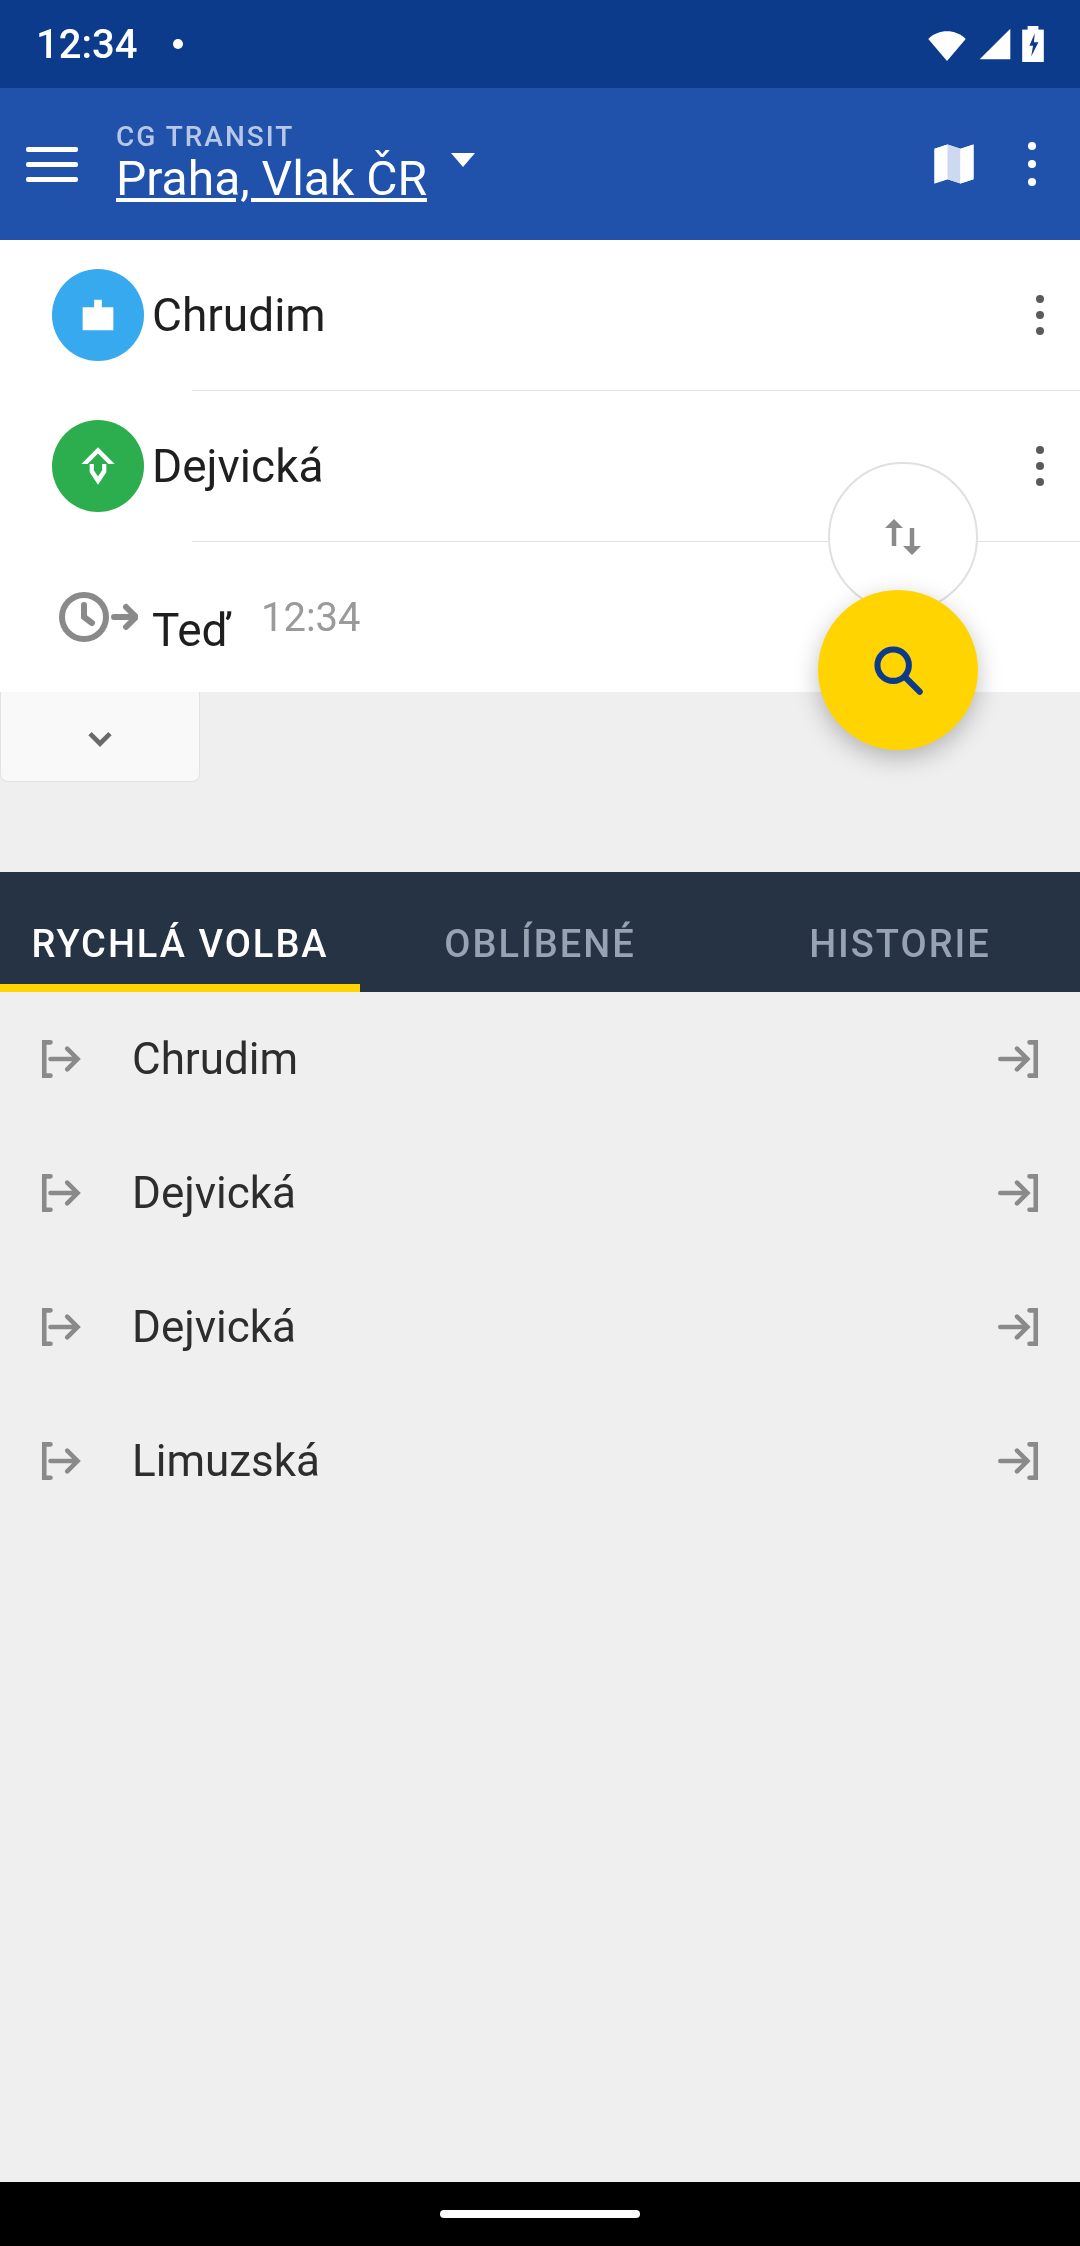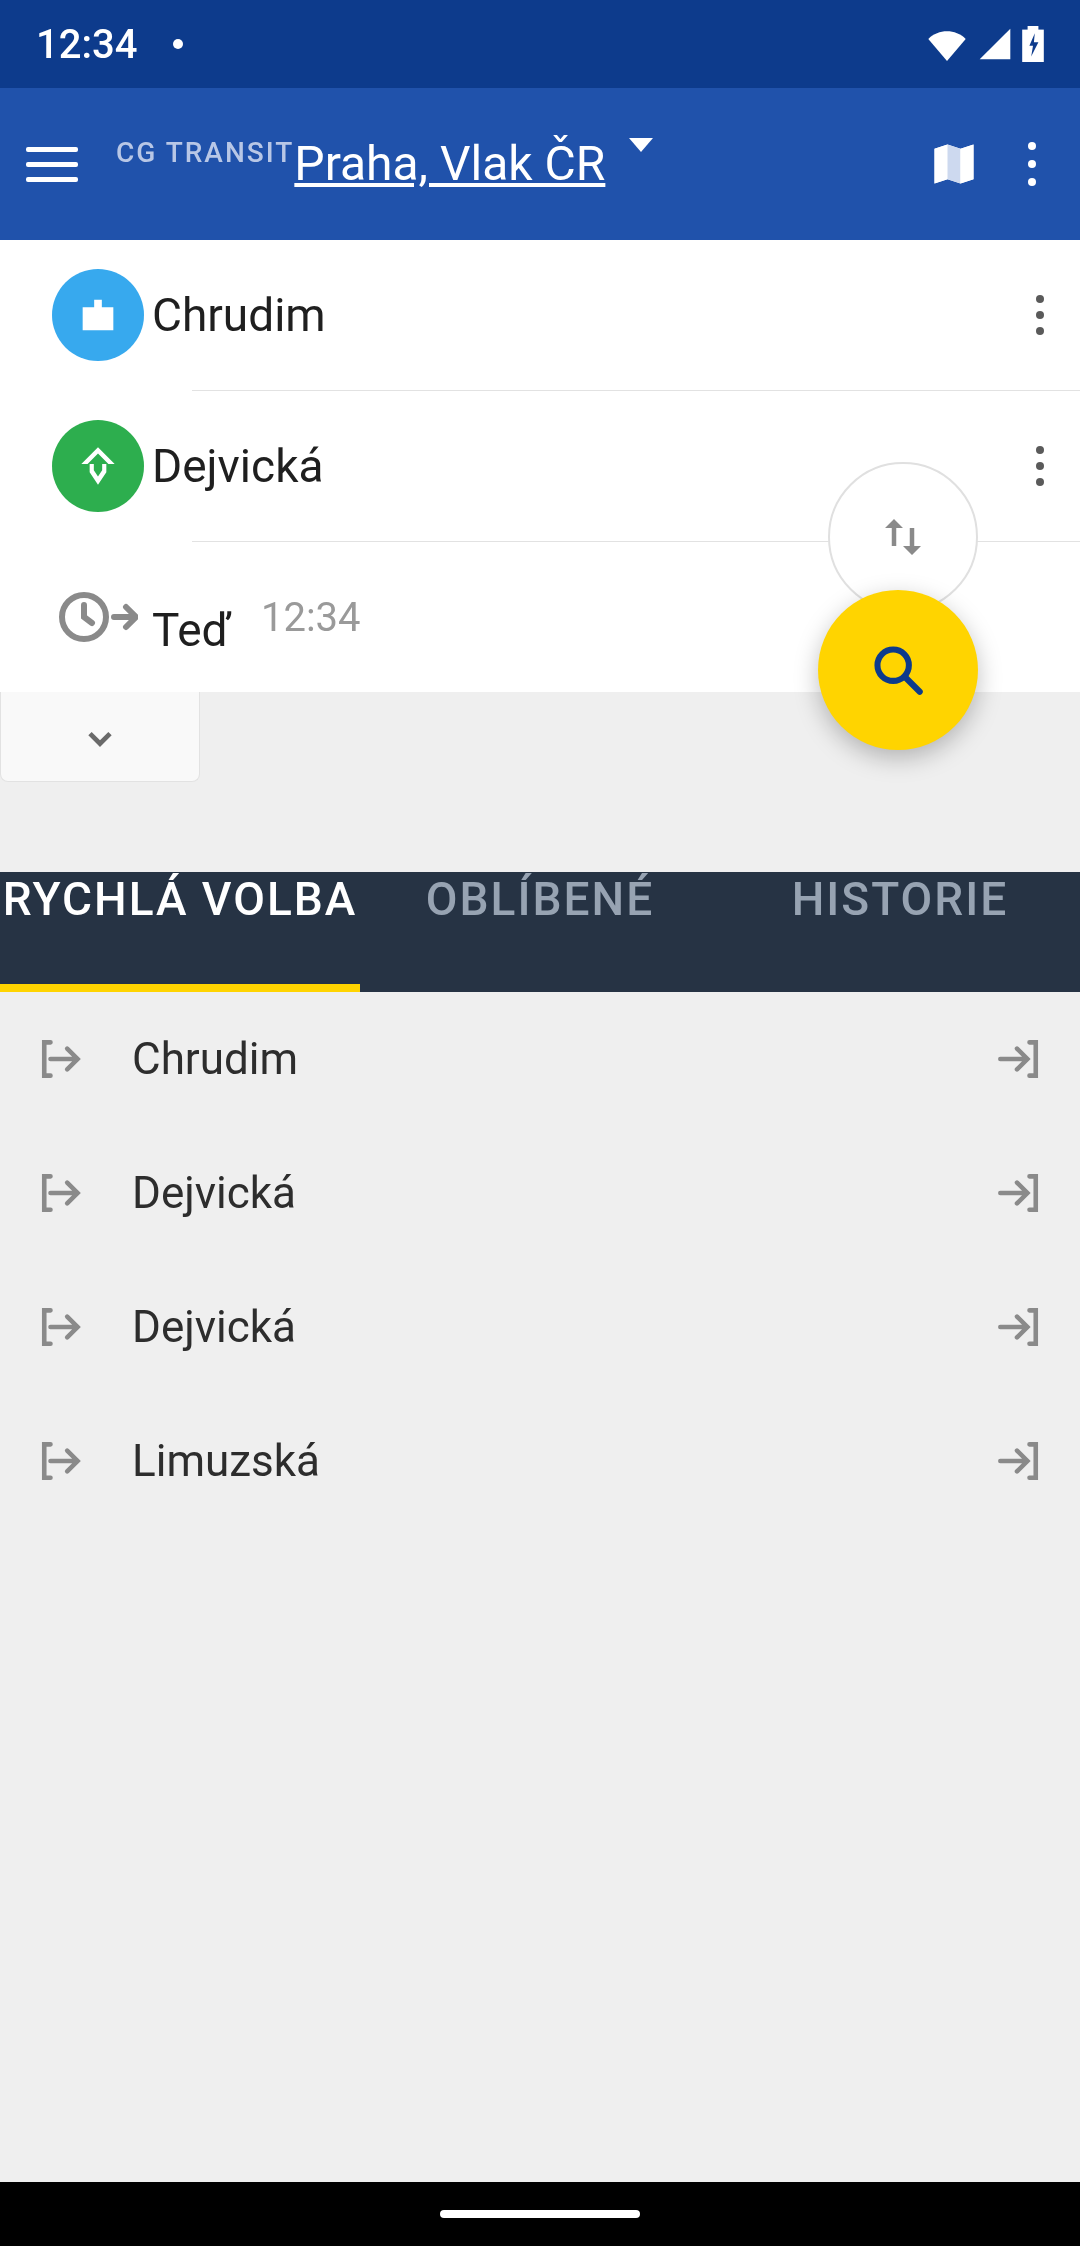--- a/index.html
+++ b/index.html
@@ -18,21 +18,21 @@
   .status-dot { width: 10px; height: 10px; background: #fff; border-radius: 50%; margin-left: 12px; }
   .status-right { margin-left: auto; display: flex; align-items: center; gap: 10px; }
   .status-right svg { display: block; }
 
   .app-bar {
     height: 152px; background: #2052ab; color: #fff;
     display: flex; align-items: center; padding: 0 24px; gap: 36px;
   }
   .hamburger { width: 56px; display:flex; flex-direction:column; gap:10px; padding:0 2px; cursor:pointer; }
   .hamburger span { height: 5px; background:#fff; border-radius:2px; }
-  .title-block { flex:1; display:flex; flex-direction:row; line-height:1.1; }
+  .title-block { flex:1; display:flex; flex-direction:column; line-height:1.1; }
   .title-sub { font-size: 28px; color: #b8c7e6; letter-spacing: 2px; font-weight:500; }
   .title-main-row { display:flex; gap:24px;text-decoration:underline; }
   .title-main { font-size: 48px; font-weight: 400; color:#fff; }
   .dropdown-caret { width:0; height:0; border-left:12px solid transparent; border-right:12px solid transparent; border-top:14px solid #fff; }
   .appbar-icons { display:flex; align-items:center; gap:48px; padding-right:20px; }
 
   .search-card {
     background:#fff; position:relative;
   }
   .sc-row {
@@ -65,23 +65,23 @@
     position:absolute; top:0; left:0; width:200px; height:90px;
     background:#f9f9f9; border:1px solid #e2e2e2; border-top:none;
     border-radius:0 0 8px 8px; display:flex; align-items:center; justify-content:center;
     cursor:pointer;
   }
 
   .tab-bar {
     height:120px; background:#263344; display:flex;
   }
   .tab {
-    flex:1; display:flex; align-items:flex-start; justify-content:center;
-    font-size:46px; font-weight:500; letter-spacing:2px; color:#97a3b2;
-    cursor:pointer; position:relative;
+    flex:1; display:flex; align-items:center; justify-content:center;
+    font-size:38px; font-weight:500; letter-spacing:2px; color:#97a3b2;
+    cursor:pointer; position:relative;margin-top:24px;
   }
   .tab.active { color:#fff; }
   .tab.active::after {
     content:""; position:absolute; bottom:0; left:0; right:0; height:8px;
     background:#ffd400;
   }
 
   .quick-list { background:#efefef; flex:1; }
   .ql-row {
     height:134px; display:flex; align-items:center; padding:0 38px;

